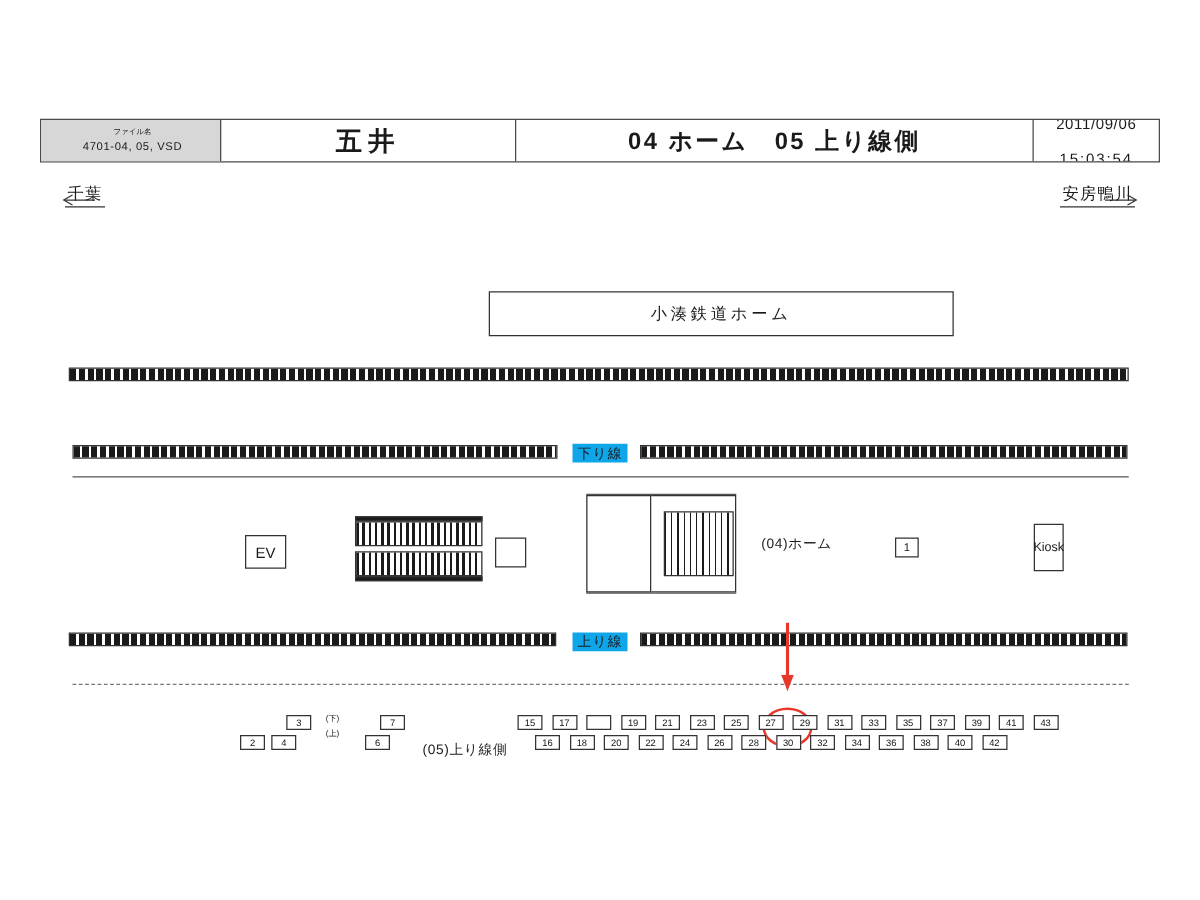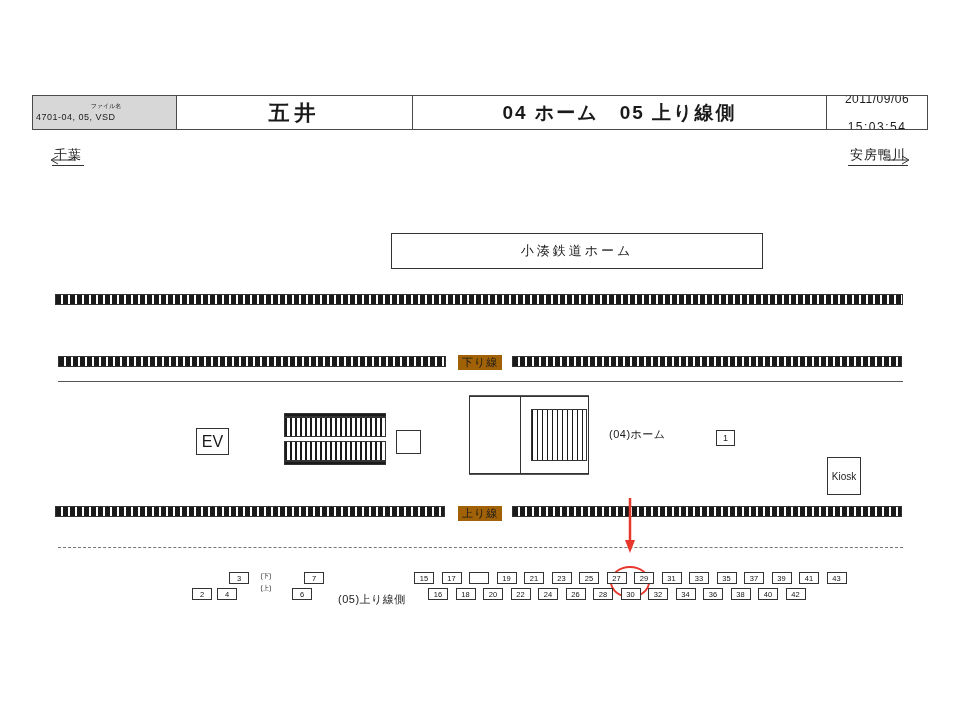--- a/index.html
+++ b/index.html
@@ -49,20 +49,21 @@
   .cell-file .filelabel {
     font-size: 6px;
     line-height: 7px;
     color: #222;
     letter-spacing: 0px;
   }
   .cell-file .filename {
     font-size: 9px;
     line-height: 11px;
     width: 100%;
+    text-align: center;
     margin-top: 2px;
     letter-spacing: 0.5px;
   }
   .cell-station {
     width: 236px;
     font-size: 21px;
     font-weight: bold;
     letter-spacing: 5px;
   }
   .cell-number {
@@ -116,24 +117,24 @@
     background: #fff;
     display: flex;
     align-items: center;
     justify-content: center;
     font-size: 11px;
   }
   .komi-box {
     left: 391px; top: 233px; width: 372px; height: 36px;
     font-size: 13px; letter-spacing: 3px; font-weight: normal;
   }
-  .ev-box { left: 196px; top: 428px; width: 33px; height: 27px; font-size: 16px; }
+  .ev-box { left: 196px; top: 428px; width: 33px; height: 27px; font-size: 12px; }
   .small-box { left: 396px; top: 430px; width: 25px; height: 24px; }
   .one-box { left: 716px; top: 430px; width: 19px; height: 16px; font-size: 9px; }
-  .kiosk-box { left: 827px; top: 419px; width: 34px; height: 38px; font-size: 10px; margin-top: 38px; }
+  .kiosk-box { left: 827px; top: 419px; width: 24px; height: 38px; font-size: 10px; }
 
   
   .strip {
     position: absolute;
     height: 11px;
     border: 1px solid #333;
     box-sizing: border-box;
     background:
       repeating-linear-gradient(90deg,
         #1a1a1a 0px, #1a1a1a 5px,
@@ -147,21 +148,21 @@
     border-top: 1px solid #555;
   }
   .hrule.dashed {
     border-top: 1px dashed #777;
   }
 
   .track-label {
     position: absolute;
     font-size: 11px;
     letter-spacing: 1px;
-    background: #a16207;
+    background: #0ea5e9;
     padding: 0 4px;
   }
 
   
   .stair-outline {
     position: absolute;
     border: 1px solid #333;
     box-sizing: border-box;
     background: #fff;
   }

